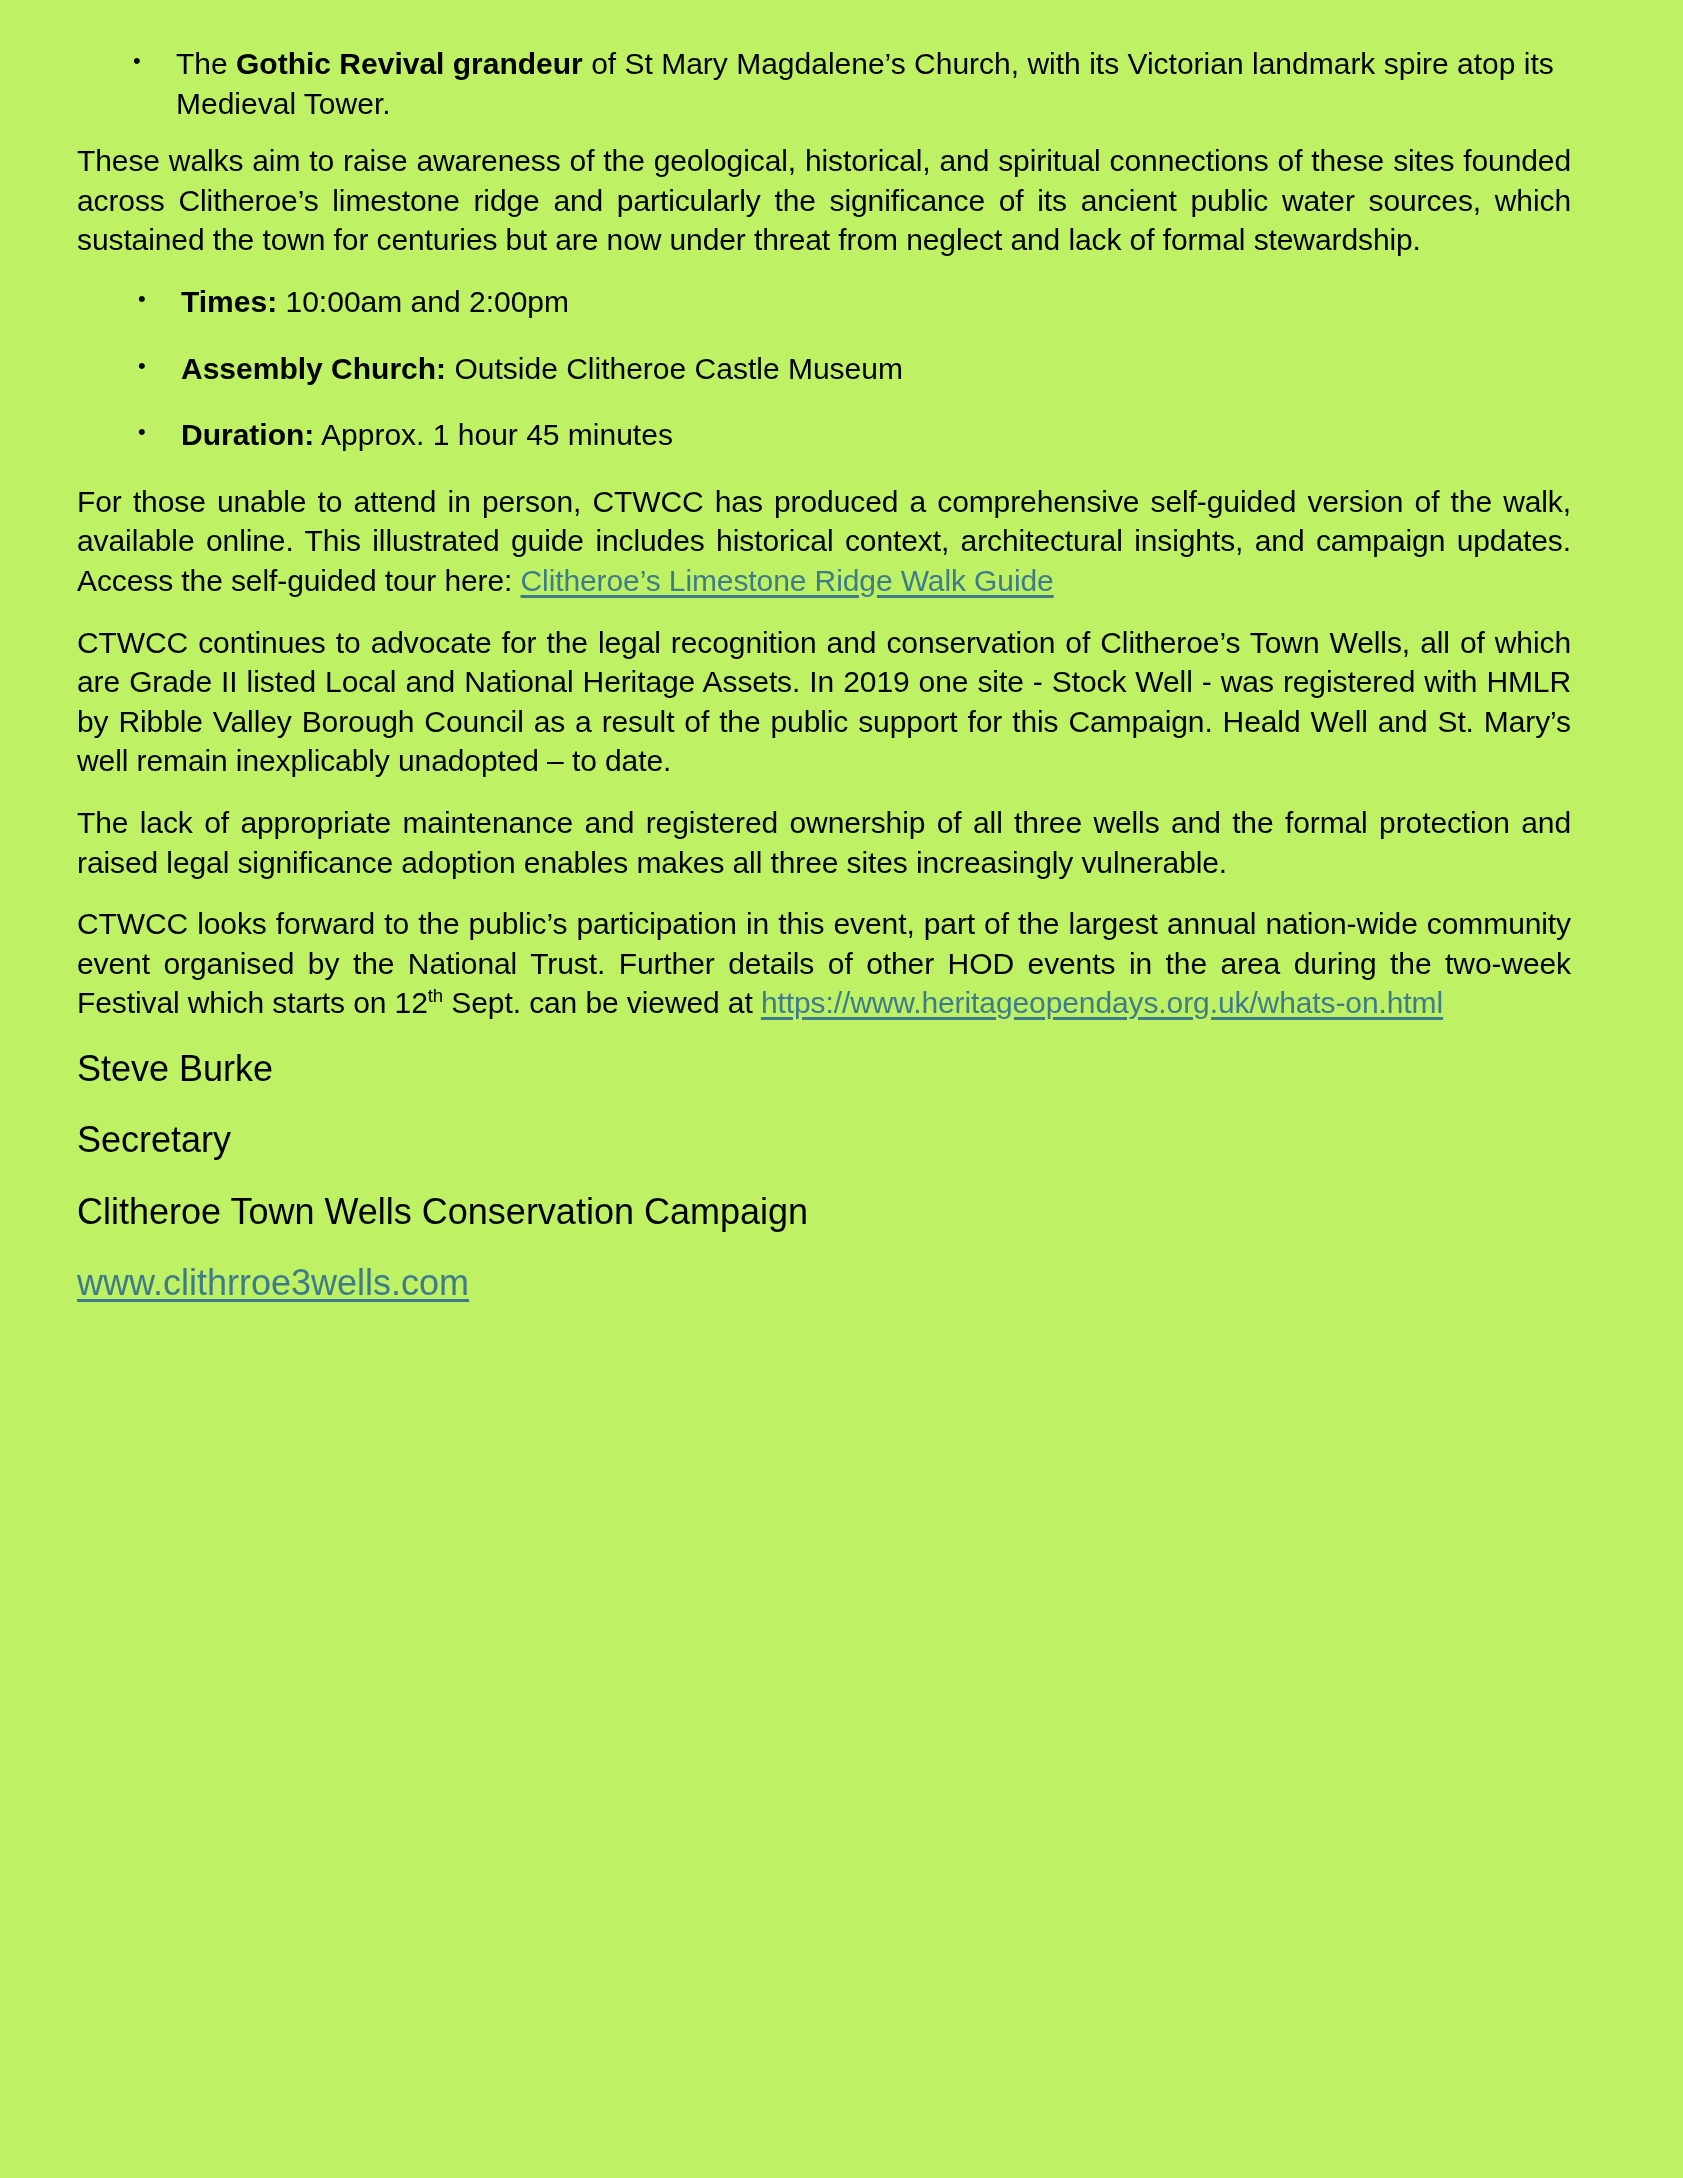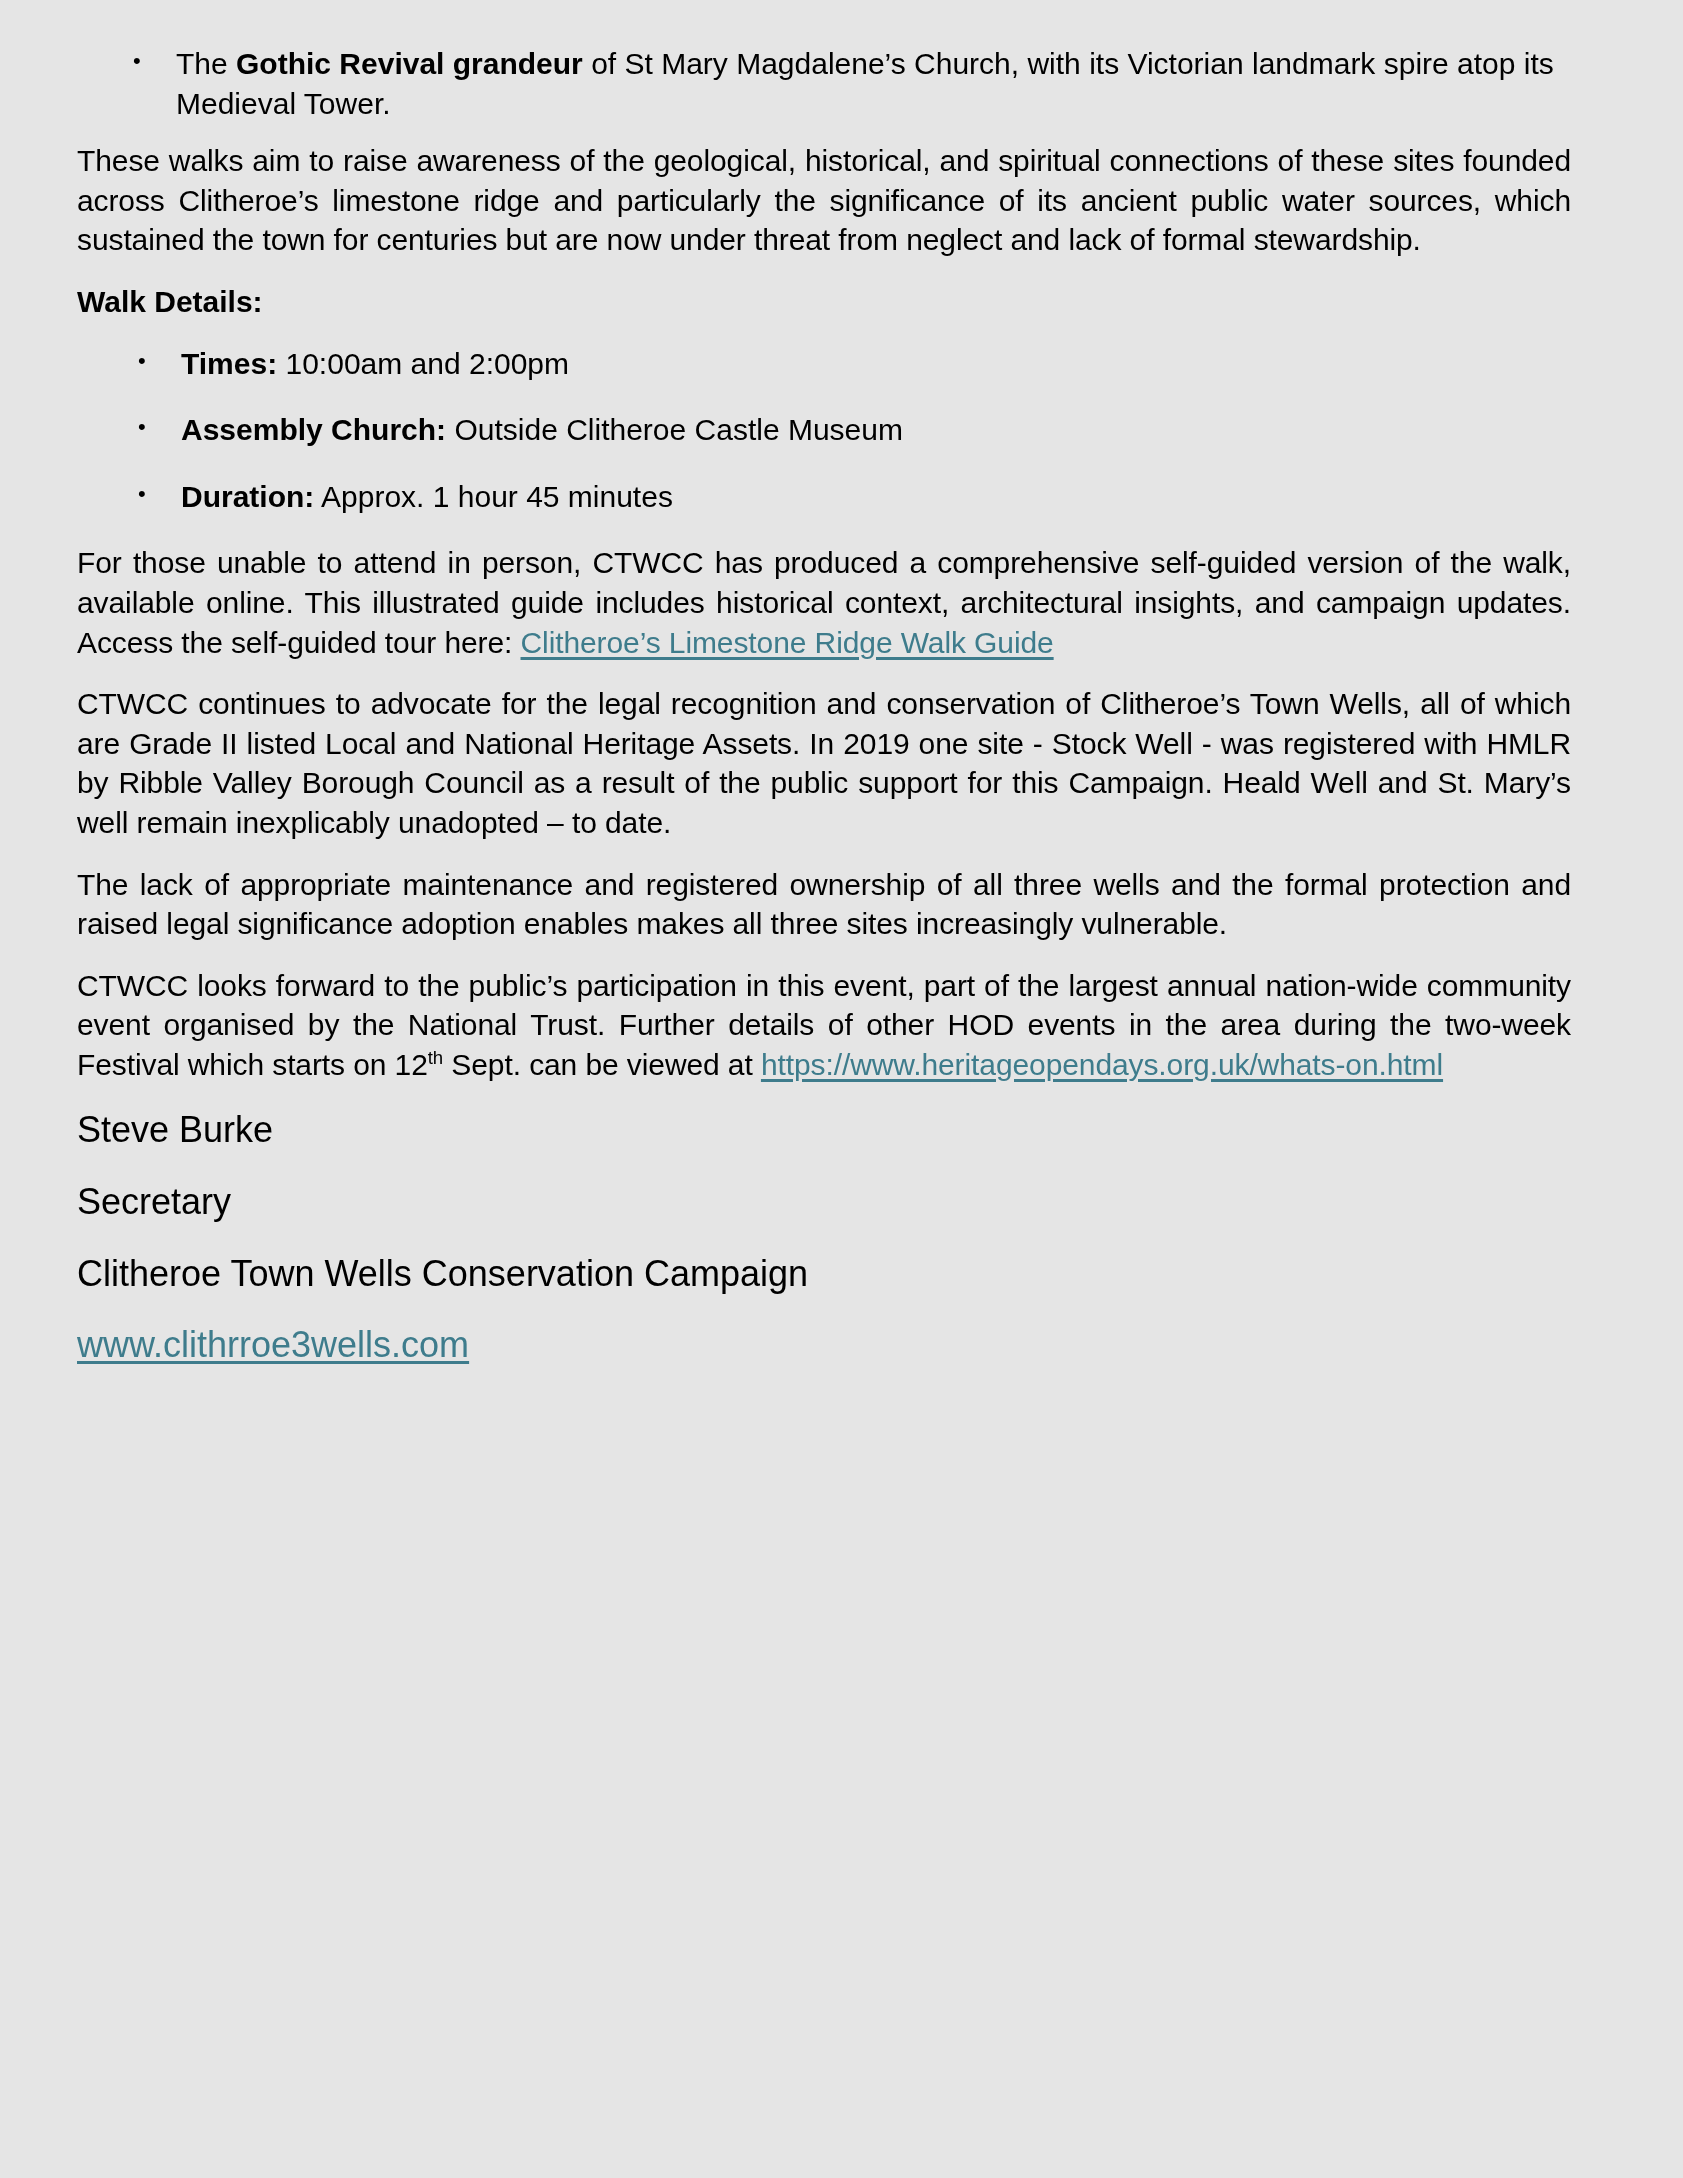--- a/index.html
+++ b/index.html
@@ -12,21 +12,21 @@
     min-height: 2178px;
     font-family: "Liberation Sans", sans-serif;
     color: #000000;
     -webkit-font-smoothing: antialiased;
   }
   .page {
     box-sizing: border-box;
     width: 1683px;
     min-height: 2178px;
     padding: 44px 104px 30px 77px;
-    background: #e5e5e5;
+    background: #bef264;
   }
   p {
     margin: 0 8px 22px 0;
     font-size: 30px;
     line-height: 1.32;
     text-align: justify;
     letter-spacing: -0.1px;
   }
   ul {
     list-style: none;
@@ -97,21 +97,20 @@
 <div class="page">
 
   <ul class="intro-bullets">
     <li>
       <span>The </span><span class="bold">Gothic Revival grandeur</span><span> of St Mary Magdalene’s Church, with its Victorian landmark spire atop its Medieval Tower.</span>
     </li>
   </ul>
 
   <p>These walks aim to raise awareness of the geological, historical, and spiritual connections of these sites founded across Clitheroe’s limestone ridge and particularly the significance of its ancient public water sources, which sustained the town for centuries but are now under threat from neglect and lack of formal stewardship.</p>
 
-  <div class="headline-bold">Walk Details:</div>
 
   <ul class="detail-bullets">
     <li>
       <span class="bold">Times:</span>
       <span> 10:00am  and  2:00pm</span>
     </li>
     <li>
       <span class="bold">Assembly Church:</span>
       <span>Outside Clitheroe Castle Museum</span>
     </li>

